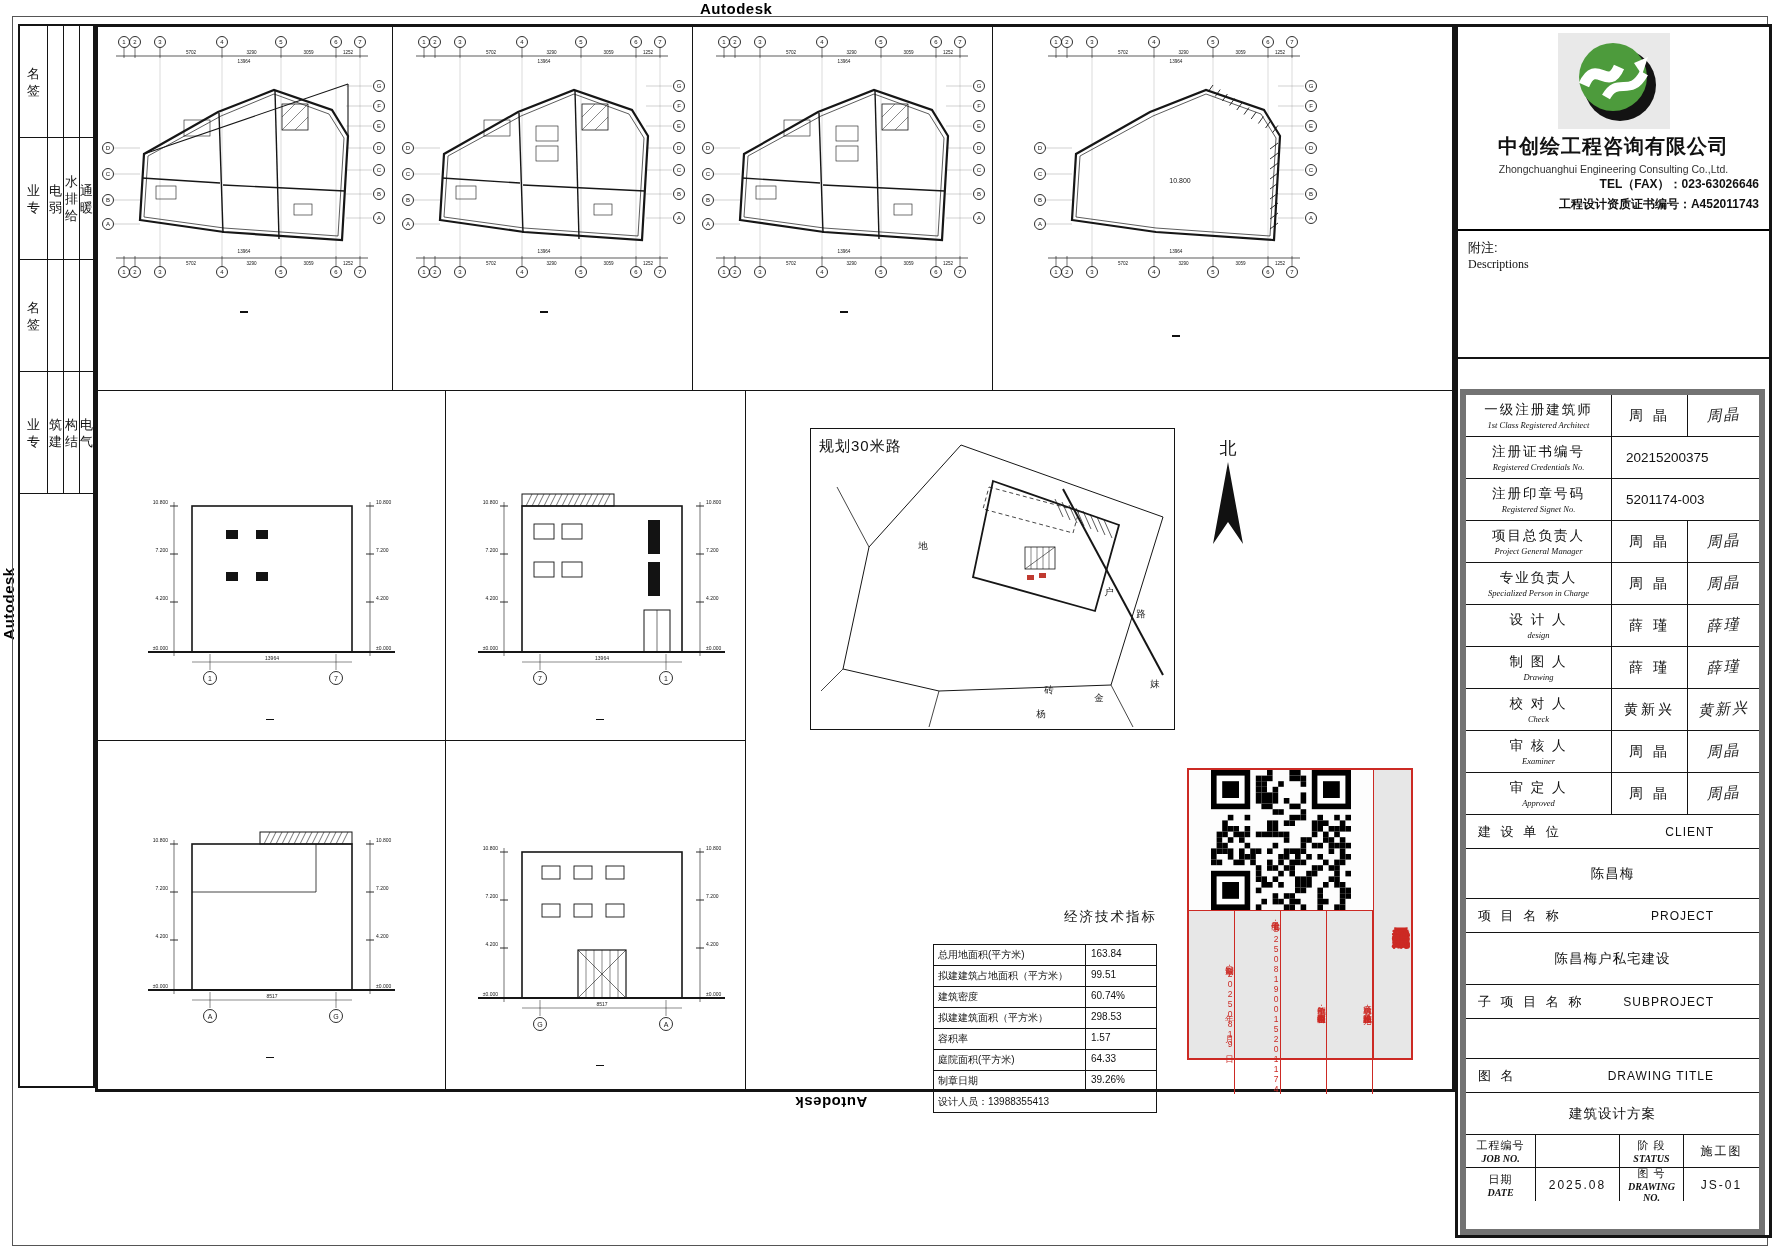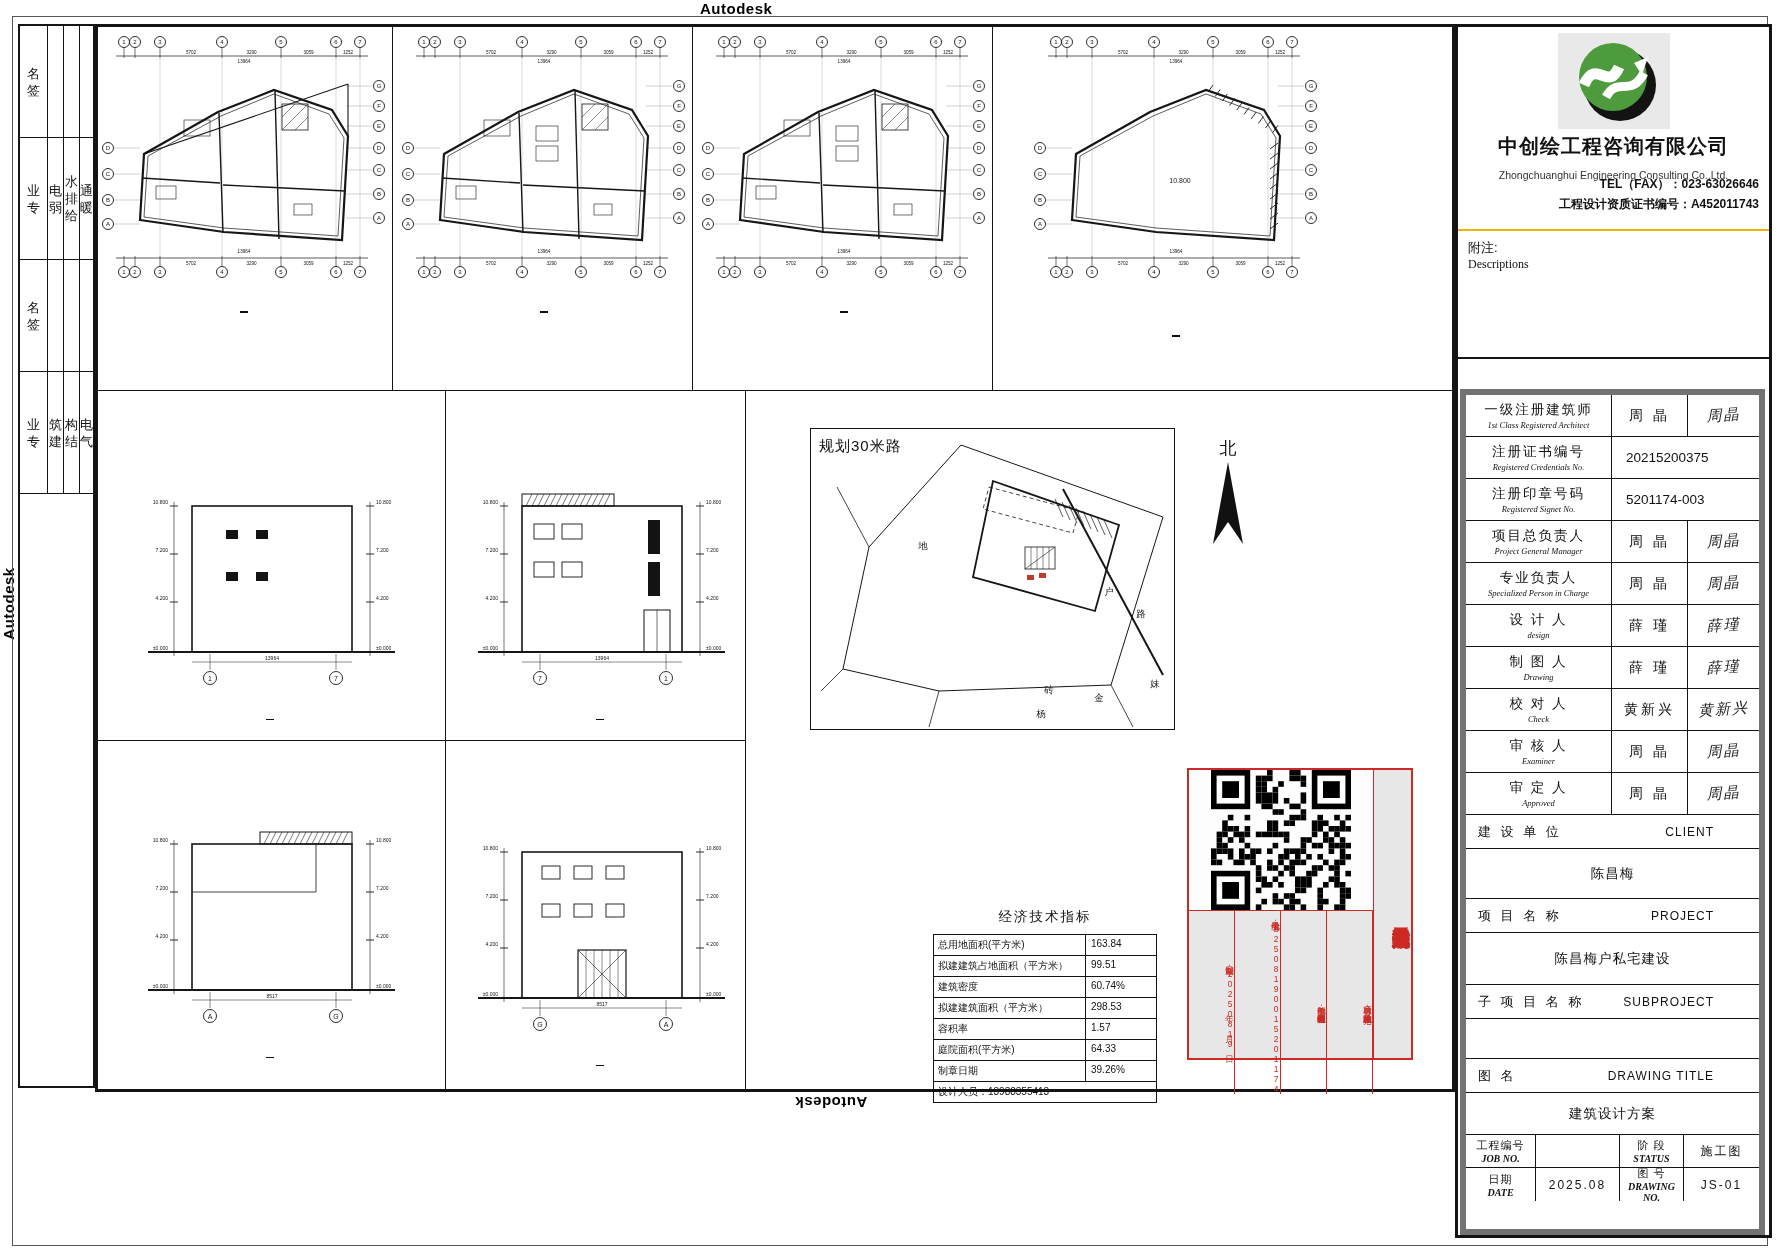--- a/index.html
+++ b/index.html
@@ -24,42 +24,42 @@
   .pscale{font-size:8px;font-weight:bold;margin-left:4px}
   .parea{font-size:6.5px;line-height:8px;color:#111}
   .etitle-wrap{display:inline-block;border-bottom:1.5px solid #111;padding:0 2px 1px 2px;white-space:nowrap}
   
   #site-box{border:1px solid #141414;box-sizing:border-box;background:#fff}
   #road-label{font-size:15px;letter-spacing:1px}
   #north{width:46px;text-align:center}
   #north-char{font-size:17px}
   
   #econ{font-size:10px}
-  #econ-title{font-size:13.5px;letter-spacing:2px;text-align:center;margin-bottom:8px}
+  #econ-title{font-size:13.5px;letter-spacing:2px;text-align:right;margin-bottom:18px}
   .econ-row{display:flex;border:1px solid #141414;border-top:none;box-sizing:border-box}
   .econ-row:first-of-type{border-top:1px solid #141414}
   .econ-l{width:152px;padding:3px 4px;border-right:1px solid #141414;box-sizing:border-box}
   .econ-v{flex:1;padding:3px 5px}
   .econ-f{padding:3px 4px}
   
   #stamp{border:2.5px solid #cc2a24;background:#e7e7e7;box-sizing:border-box;display:flex}
   #stamp-left{width:184px;display:flex;flex-direction:column}
   #qr-area{height:178px;background:#fdfdfd;border-bottom:1.5px solid #cc2a24;display:flex;align-items:center;justify-content:center;box-sizing:border-box}
   #stamp-cols{flex:1;display:flex}
   .stamp-col{flex:1;border-right:1.5px solid #cc2a24;box-sizing:border-box;display:flex;justify-content:center;
              writing-mode:vertical-rl;text-orientation:upright;font-size:8.5px;color:#cc2a24;
              padding-top:4px;overflow:hidden;letter-spacing:0px;line-height:1}
   #stamp-side{width:37px;border-left:1.5px solid #cc2a24;box-sizing:border-box;display:flex;justify-content:center;
               writing-mode:vertical-rl;text-orientation:upright;font-size:18px;font-weight:bold;color:#cc2a24;
               padding-top:2px;overflow:hidden;line-height:1}
   
   #right-panel{border:3px solid #141414;box-sizing:border-box;background:#fff}
-  #company{border-bottom:2px solid #eab308;box-sizing:border-box;text-align:center}
+  #company{border-bottom:2px solid #000000;box-sizing:border-box;text-align:center}
   #co-name{font-size:20px;font-weight:bold;letter-spacing:1px;margin-top:4px}
-  #co-en{font-size:10.5px;color:#333;margin-top:14px}
+  #co-en{font-size:10.5px;color:#333;margin-top:8px}
   #co-tel,#co-cert{font-size:12px;font-weight:bold;text-align:right;padding-right:10px;margin-top:3px}
   #notes{border-bottom:2px solid #141414;box-sizing:border-box;text-align:left;padding:8px 10px}
   #notes-cn{font-size:13px}
   #notes-en{font-size:12px;font-family:"Liberation Serif",serif}
   #tb{border:6px solid #737373;box-sizing:border-box}
   .p-row{display:flex;border-bottom:1px solid #141414;box-sizing:border-box}
   .p-label{width:146px;border-right:1px solid #141414;box-sizing:border-box;display:flex;flex-direction:column;justify-content:center;text-align:center}
   .p-cn{font-size:13.5px;letter-spacing:2px}
   .p-en{font-size:8.5px;font-style:italic;font-family:"Liberation Serif",serif;margin-top:1px}
   .p-name{width:76px;border-right:1px solid #141414;box-sizing:border-box;display:flex;align-items:center;justify-content:center;font-size:14px;letter-spacing:3px}

